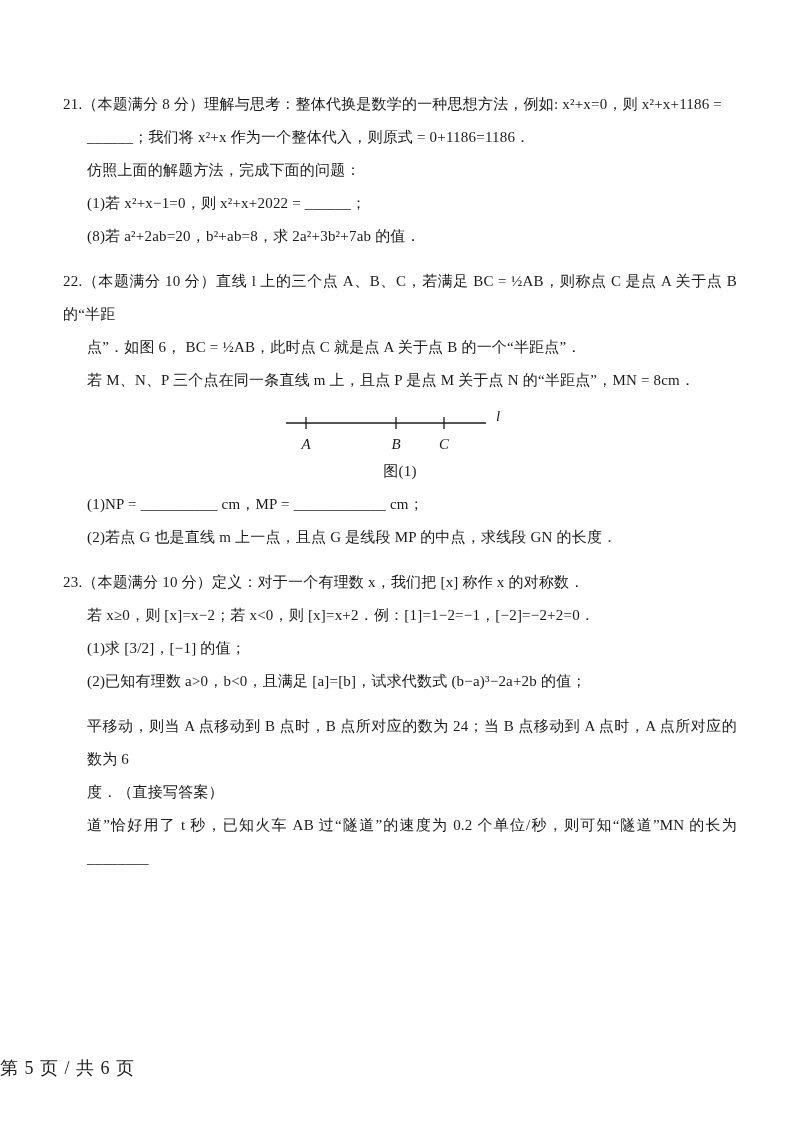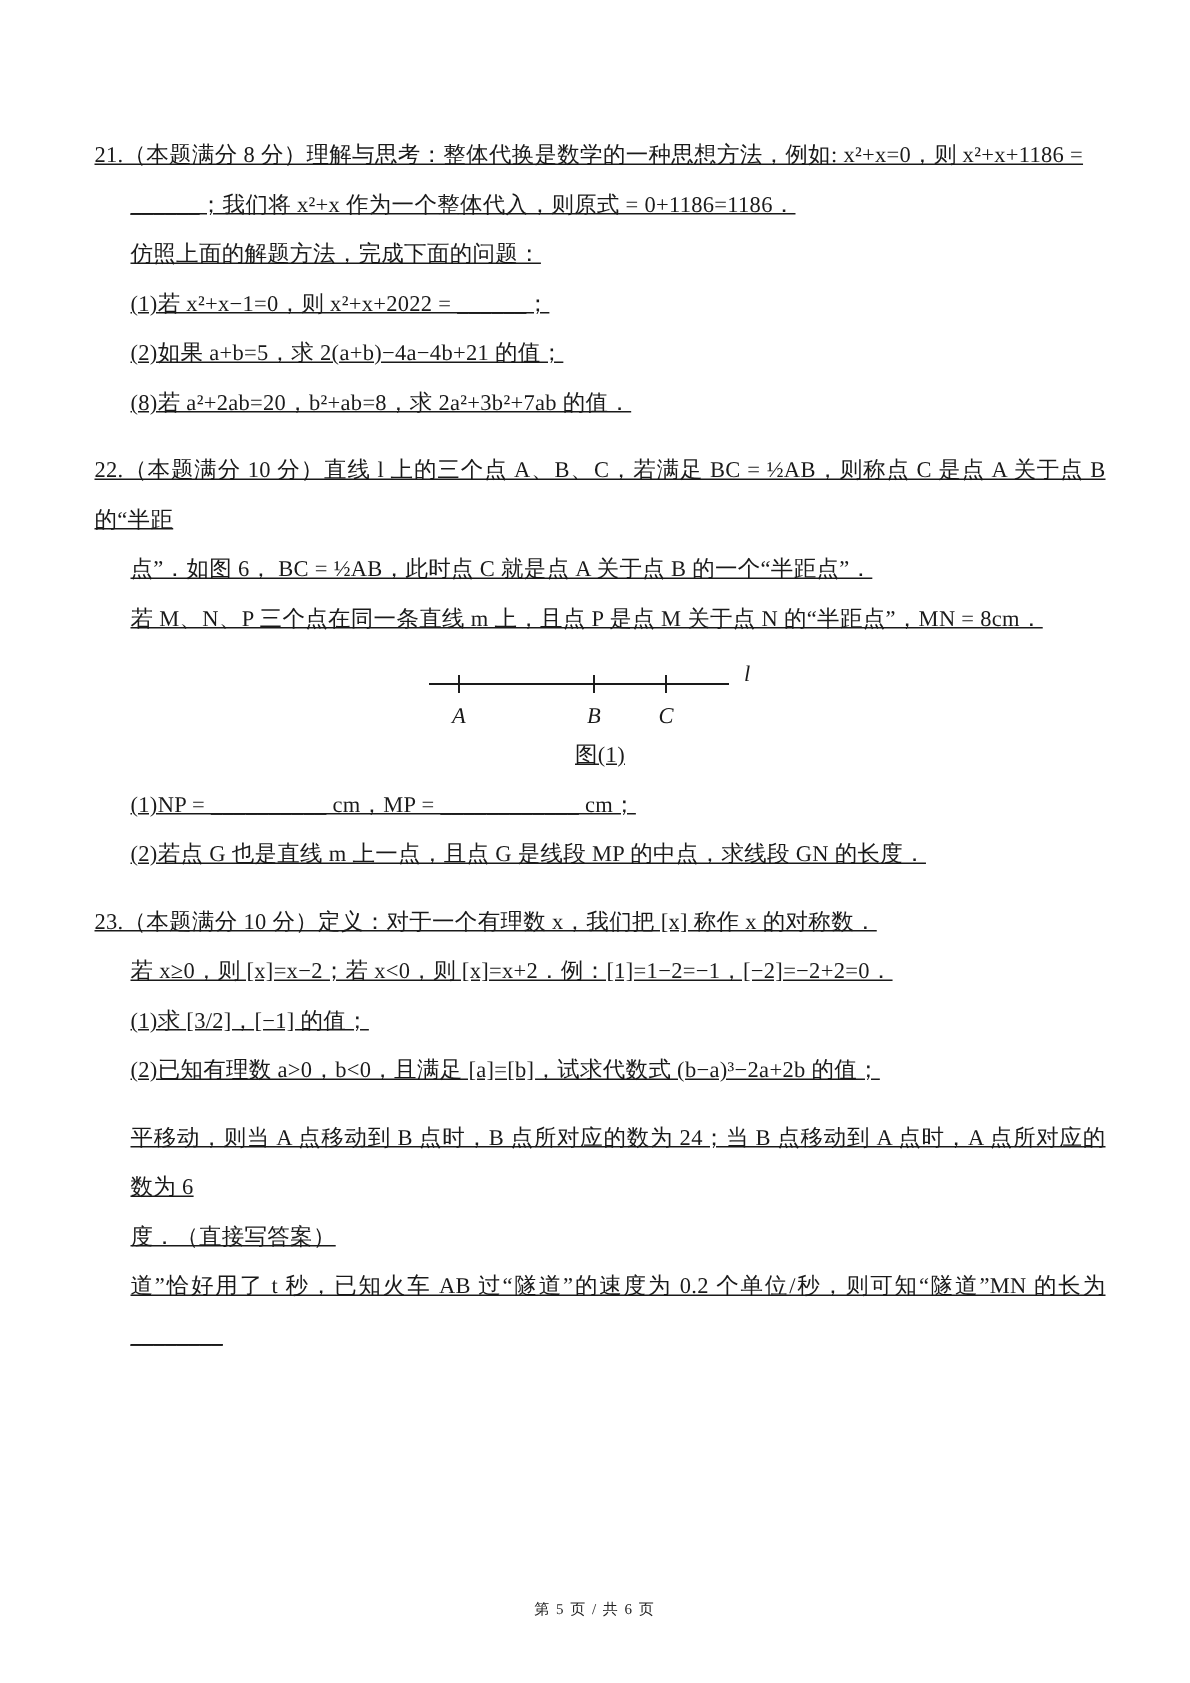--- a/index.html
+++ b/index.html
@@ -25,21 +25,20 @@
     right: 56px;
   }
   .problem {
     margin-bottom: 12px;
   }
   .line {
     line-height: 33px;
     min-height: 33px;
     text-align: justify;
     letter-spacing: 0.2px;
-    text-decoration: underline;
   }
   .line.ind {
     padding-left: 24px;
   }
   .line.caption {
     text-align: center;
     padding-left: 0;
   }
   .figure-wrap {
     display: flex;
@@ -51,37 +50,35 @@
     font-family: "Liberation Serif", "DejaVu Serif", serif;
     font-style: italic;
     font-size: 15px;
     fill: #1a1a1a;
   }
   .footer {
     position: absolute;
     left: 0;
     right: 0;
     bottom: 42px;
-    text-align: center;
-    font-size: 10px;
+    font-size: 18px;
     color: #222222;
     letter-spacing: 1px;
   }
 </style>
 </head>
 <body>
 
 <div class="page">
   <div class="content">
       <div class="problem">
         <div class="line">21.（本题满分 8 分）理解与思考：整体代换是数学的一种思想方法，例如: x²+x=0，则 x²+x+1186 =</div>
         <div class="line ind">______；我们将 x²+x 作为一个整体代入，则原式 = 0+1186=1186．</div>
         <div class="line ind">仿照上面的解题方法，完成下面的问题：</div>
         <div class="line ind">(1)若 x²+x−1=0，则 x²+x+2022 = ______；</div>
-        <div class="line ind">(2)如果 a+b=5，求 2(a+b)−4a−4b+21 的值；</div>
         <div class="line ind">(8)若 a²+2ab=20，b²+ab=8，求 2a²+3b²+7ab 的值．</div>
       </div>
       <div class="problem">
         <div class="line">22.（本题满分 10 分）直线 l 上的三个点 A、B、C，若满足 BC = ½AB，则称点 C 是点 A 关于点 B 的“半距</div>
         <div class="line ind">点”．如图 6， BC = ½AB，此时点 C 就是点 A 关于点 B 的一个“半距点”．</div>
         <div class="line ind">若 M、N、P 三个点在同一条直线 m 上，且点 P 是点 M 关于点 N 的“半距点”，MN = 8cm．</div>
         <div class="figure-wrap">
           <svg width="232" height="48">
             <line x1="2" y1="16" x2="202" y2="16" stroke="#1a1a1a" stroke-width="1.3"></line>
             <line x1="22" y1="10" x2="22" y2="22" stroke="#1a1a1a" stroke-width="1.3"></line>

